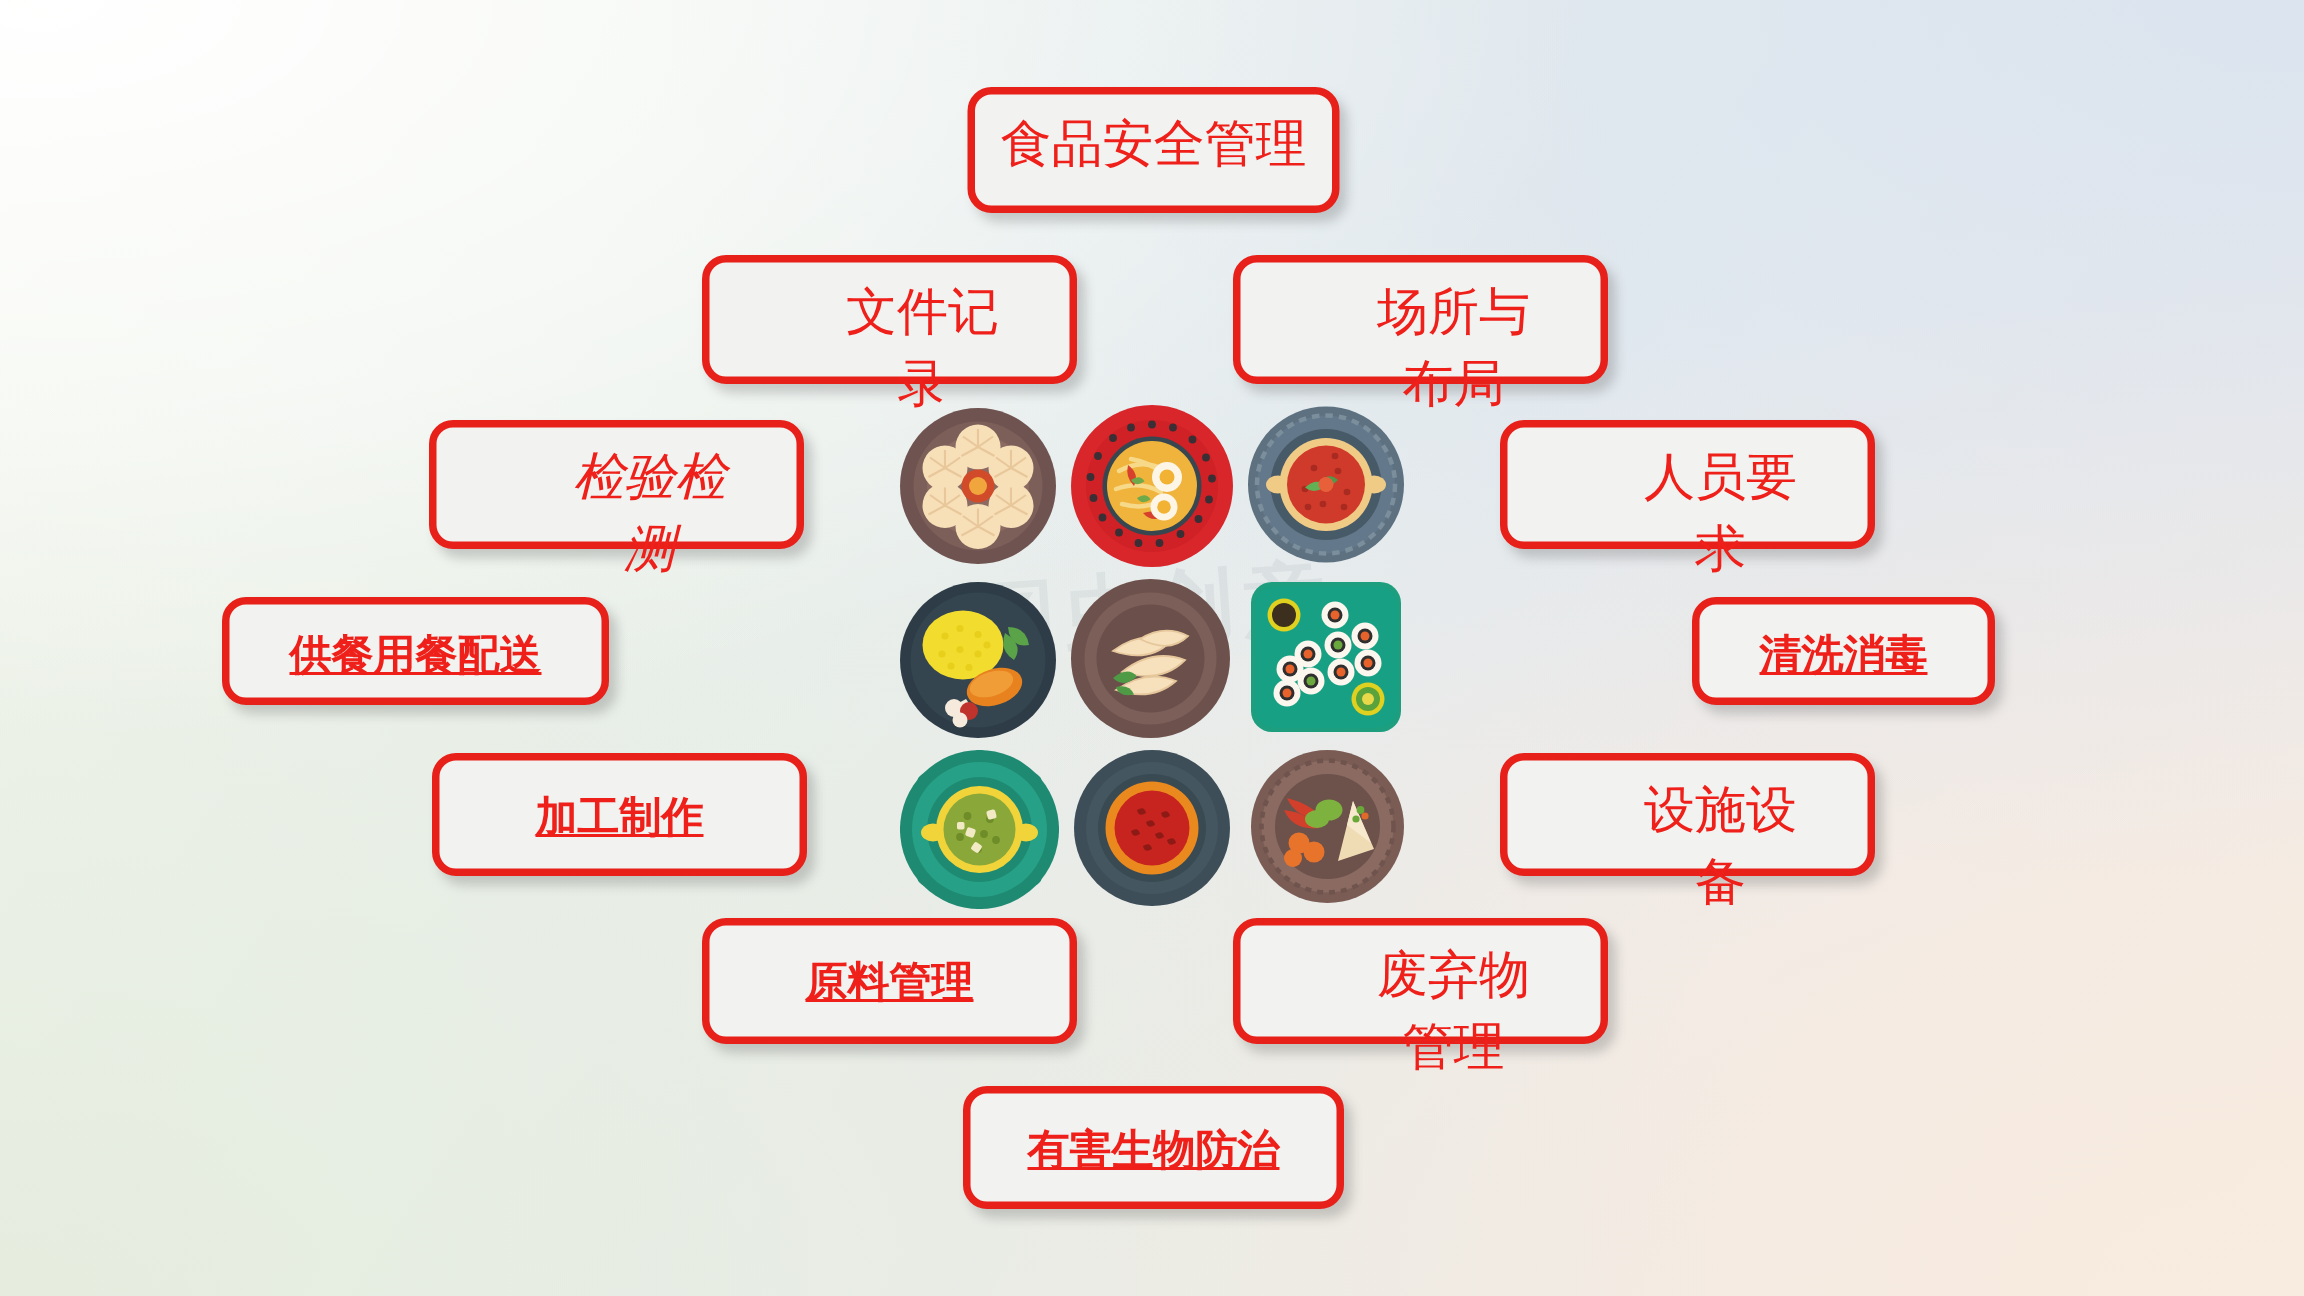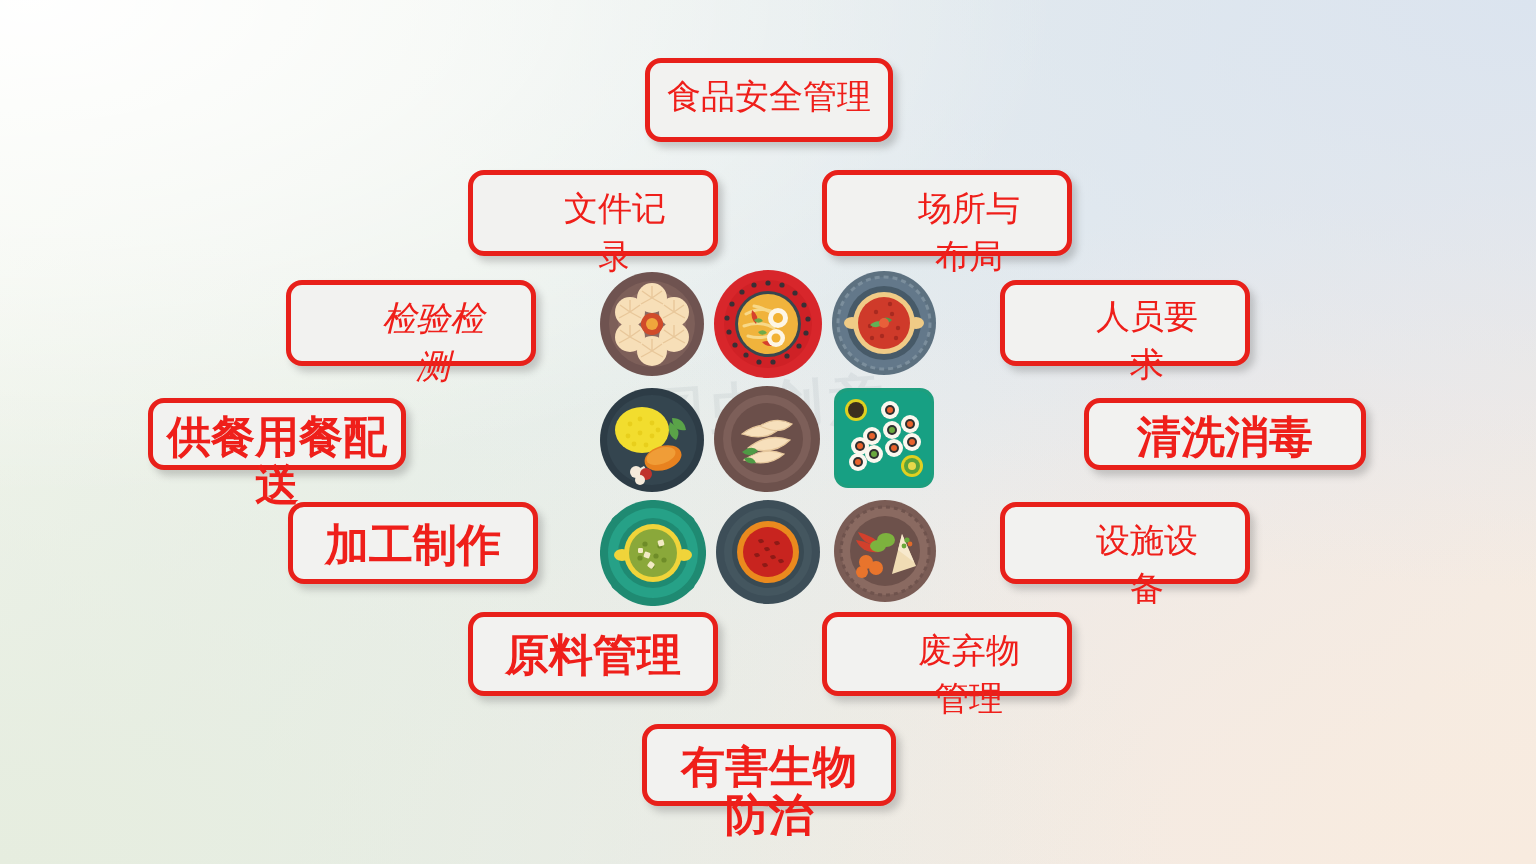--- a/index.html
+++ b/index.html
@@ -74,21 +74,22 @@
   }
   .node.title-node .node-label {
     font-size: 34px;
     font-weight: normal;
     padding-left: 14px;
     text-align: center;
   }
   .node.heavy .node-label {
     font-family: "Liberation Sans", sans-serif;
     font-weight: bold;
-    font-size: 44px;
+    font-size: 28px;
+    text-decoration: underline;
   }
 
   
   .plate {
     position: absolute;
   }
   .plate svg { display: block; }
 </style>
 </head>
 <body>
@@ -379,29 +380,29 @@
   </div>
 
   <div class="node wrapping" style="left:822px; top:170px; width:250px; height:86px;">
     <span class="node-label">场所与<br>布局</span>
   </div>
 
   <div class="node wrapping" style="left:286px; top:280px; width:250px; height:86px;font-style:italic;">
     <span class="node-label">检验检<br>测</span>
   </div>
 
-  <div class="node wrapping" style="left:1000px; top:280px; width:250px; height:86px;font-family:Liberation Mono, monospace;">
+  <div class="node wrapping" style="left:1000px; top:280px; width:250px; height:86px;">
     <span class="node-label">人员要<br>求</span>
   </div>
 
   <div class="node heavy" style="left:148px; top:398px; width:258px; height:72px;">
     <span class="node-label">供餐用餐配送</span>
   </div>
 
-  <div class="node heavy" style="left:1084px; top:398px; width:282px; height:72px;">
+  <div class="node heavy" style="left:1128px; top:398px; width:202px; height:72px;">
     <span class="node-label">清洗消毒</span>
   </div>
 
   <div class="node heavy" style="left:288px; top:502px; width:250px; height:82px;">
     <span class="node-label" style="top:14px;">加工制作</span>
   </div>
 
   <div class="node wrapping" style="left:1000px; top:502px; width:250px; height:82px;">
     <span class="node-label">设施设<br>备</span>
   </div>

